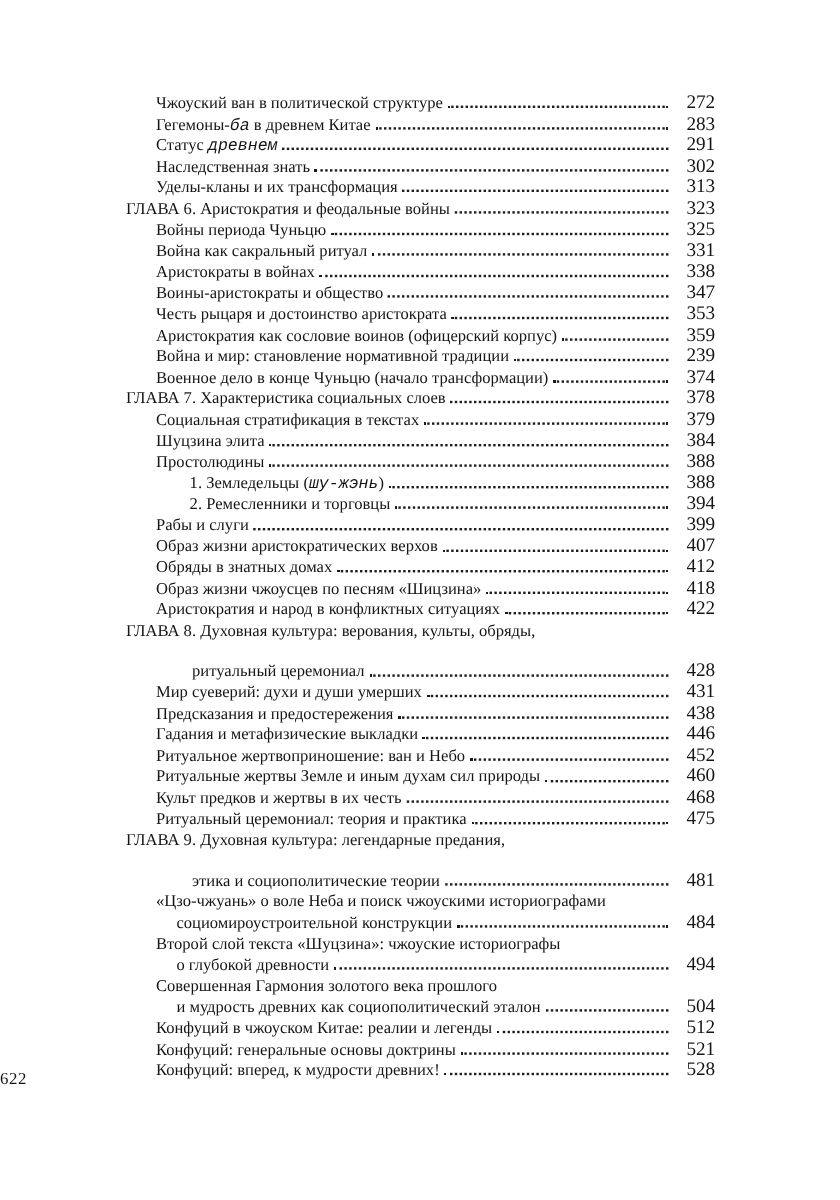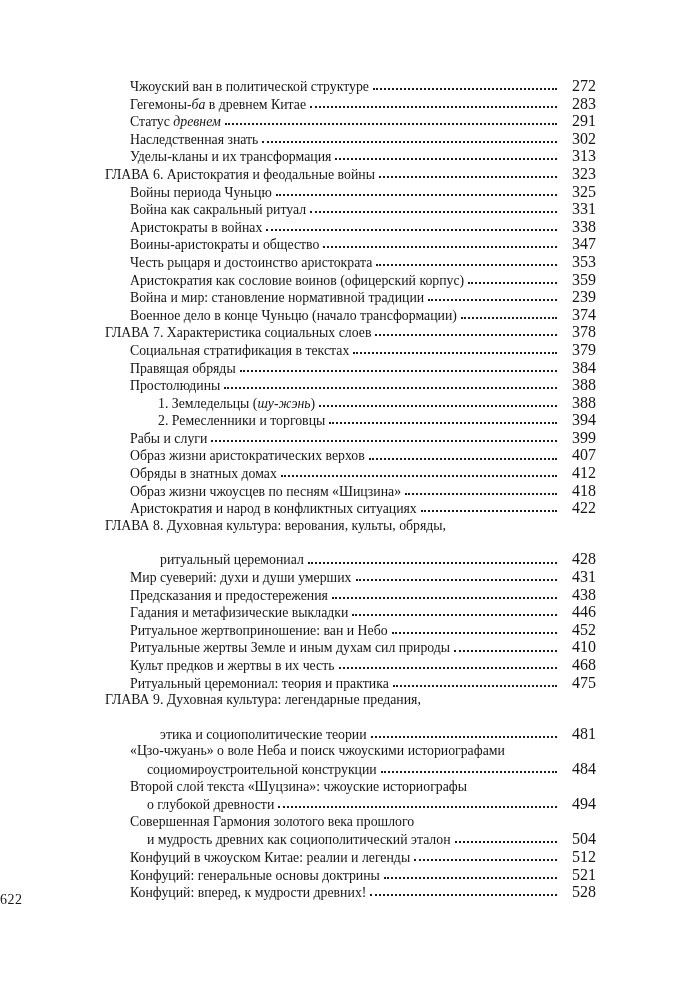--- a/index.html
+++ b/index.html
@@ -25,21 +25,21 @@
     font-size: 13.8px;
     line-height: 17.6px;
     white-space: nowrap;
   }
   .row.chapter      { padding-left: 0; }
   .row.sub          { padding-left: 25px; }
   .row.num          { padding-left: 53px; }
   .row.chapter-cont { padding-left: 55px; margin-top: 16px; }
   .row.sub-cont     { padding-left: 42px; }
   .entry-text { flex: 0 0 auto; }
-  .it { font-style: italic; }
+  .it { font-style: italic; font-family: Liberation Mono, monospace; }
   .leader {
     flex: 1 1 auto;
     min-width: 10px;
     align-self: flex-end;
     border-bottom: 2px dotted #1c1c1c;
     margin: 0 3px 4.5px 4px;
   }
   .pg {
     flex: 0 0 auto;
     width: 36px;
@@ -134,21 +134,21 @@
         <span class="entry-text"><span>ГЛАВА 7. Характеристика социальных слоев</span></span>
         <span class="leader"></span>
         <span class="pg">378</span>
       </div>
       <div class="row sub">
         <span class="entry-text"><span>Социальная стратификация в текстах</span></span>
         <span class="leader"></span>
         <span class="pg">379</span>
       </div>
       <div class="row sub">
-        <span class="entry-text"><span>Правящая обряды</span></span>
+        <span class="entry-text"><span>Шуцзина элита</span></span>
         <span class="leader"></span>
         <span class="pg">384</span>
       </div>
       <div class="row sub">
         <span class="entry-text"><span>Простолюдины</span></span>
         <span class="leader"></span>
         <span class="pg">388</span>
       </div>
       <div class="row num">
         <span class="entry-text"><span>1. Земледельцы (</span><span class="it">шу-жэнь</span><span>)</span></span>
@@ -209,21 +209,21 @@
         <span class="pg">446</span>
       </div>
       <div class="row sub">
         <span class="entry-text"><span>Ритуальное жертвоприношение: ван и Небо</span></span>
         <span class="leader"></span>
         <span class="pg">452</span>
       </div>
       <div class="row sub">
         <span class="entry-text"><span>Ритуальные жертвы Земле и иным духам сил природы</span></span>
         <span class="leader"></span>
-        <span class="pg">410</span>
+        <span class="pg">460</span>
       </div>
       <div class="row sub">
         <span class="entry-text"><span>Культ предков и жертвы в их честь</span></span>
         <span class="leader"></span>
         <span class="pg">468</span>
       </div>
       <div class="row sub">
         <span class="entry-text"><span>Ритуальный церемониал: теория и практика</span></span>
         <span class="leader"></span>
         <span class="pg">475</span>

